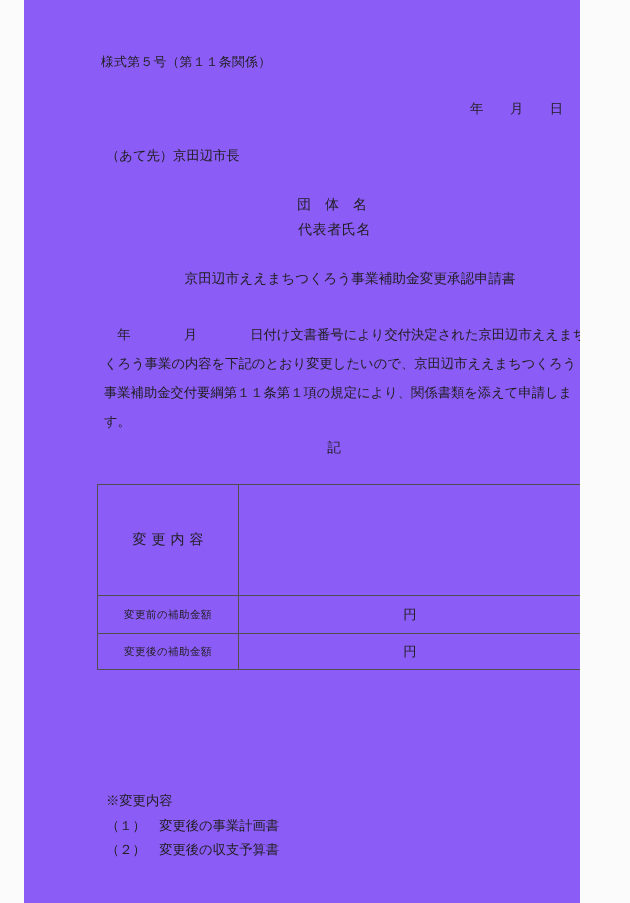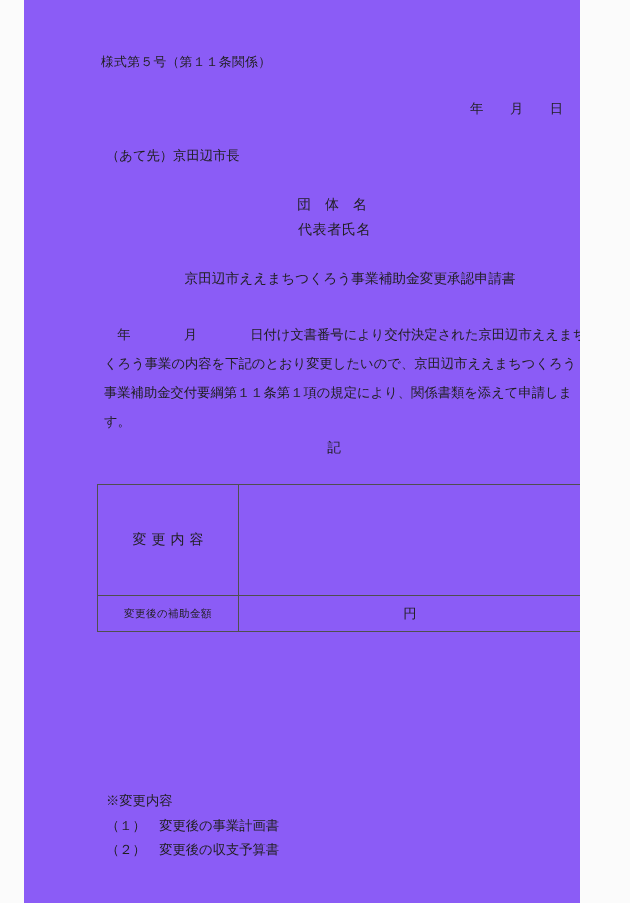--- a/index.html
+++ b/index.html
@@ -67,20 +67,24 @@
 す。</div>
 
   <div class="record">記</div>
 
   <table class="form-table">
     <tbody>
         <tr class="row-tall-1">
       <td class="col-label cell-label label-big">変更内容</td>
       <td class="cell-value"></td>
     </tr>
+    <tr class="row-short-1">
+      <td class="col-label cell-label label-small">変更前の補助金額</td>
+      <td class="cell-value">円</td>
+    </tr>
     <tr class="row-short-2">
       <td class="col-label cell-label label-small">変更後の補助金額</td>
       <td class="cell-value">円</td>
     </tr>
   </tbody>
     </table>
 
   <div class="attachments">
     <div>※変更内容</div>
     <div>（１）　変更後の事業計画書</div>

